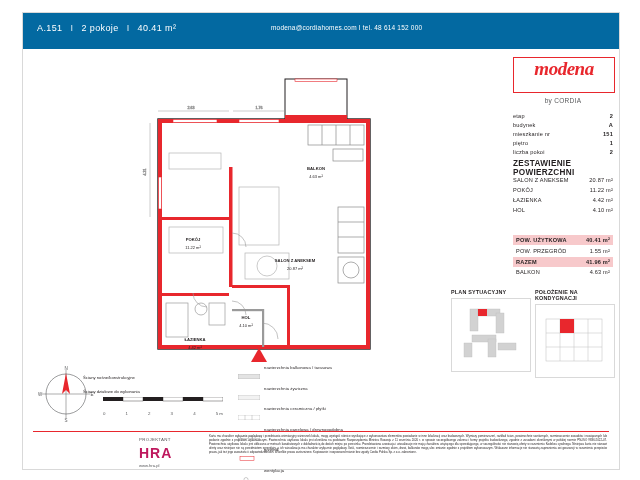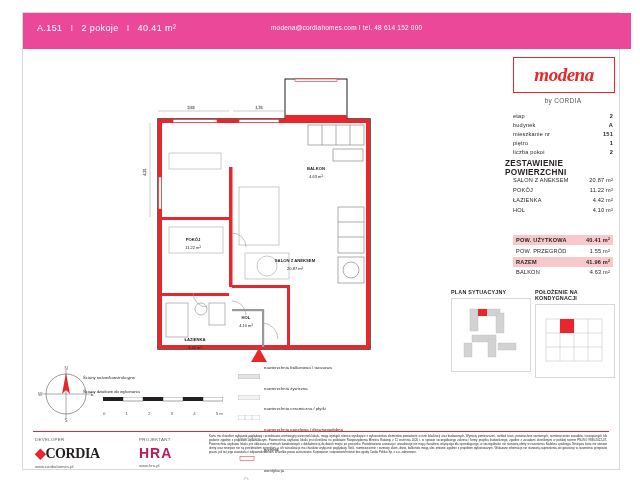--- a/index.html
+++ b/index.html
@@ -6,36 +6,36 @@
   body{
     width:640px;height:480px;overflow:hidden;
     background:#ffffff;
     font-family:"Liberation Sans", sans-serif;
     color:#231f20;
   }
   .page{position:relative;width:640px;height:480px;}
   .sheet{position:absolute;left:22px;top:12px;width:596px;height:456px;border:1px solid #d9d9d9;background:#fff;}
 
   
-  .hdr{position:absolute;left:0;top:0;width:596px;height:36px;background:#ec4899;padding-left:12px;}
+  .hdr{position:absolute;left:0;top:0;width:596px;height:36px;background:#0369a1;}
   .hdr-txt{position:absolute;left:14px;top:10px;color:#fff;font-size:9px;letter-spacing:.4px;}
   .hdr-txt .sep{display:inline-block;padding:0 8px;color:#fff;opacity:.85;}
   .hdr-mail{position:absolute;left:248px;top:11px;color:#fff;font-size:6.5px;letter-spacing:.2px;}
 
   
   .rpanel{position:absolute;left:418px;top:36px;width:178px;height:420px;}
-  .logo-box{position:absolute;left:72px;top:8px;width:100px;height:34px;border:1px solid #e8272d;display:flex;align-items:center;justify-content:center;}
+  .logo-box{position:absolute;left:72px;top:8px;width:100px;height:34px;border:1px solid #e8272d;display:flex;align-items:flex-start;justify-content:center;}
   .logo-txt{font-family:"Liberation Serif",serif;font-style:italic;font-weight:bold;font-size:19px;color:#e8272d;letter-spacing:-.5px;}
   .by-cordia{position:absolute;left:72px;top:48px;width:100px;text-align:center;font-size:6.5px;color:#58595b;letter-spacing:.3px;}
 
   .meta{position:absolute;left:72px;top:62px;width:100px;}
   .meta-row{display:flex;justify-content:space-between;font-size:5.6px;color:#231f20;padding:1.6px 0;letter-spacing:.2px;}
   .meta-row .v{font-weight:bold;}
 
-  .zest-title{position:absolute;left:64px;top:110px;width:100px;font-size:8.2px;font-weight:bold;letter-spacing:.3px;color:#231f20;}
+  .zest-title{position:absolute;left:72px;top:110px;width:100px;font-size:8.2px;font-weight:bold;letter-spacing:.3px;color:#231f20;}
   .areas{position:absolute;left:72px;top:126px;width:100px;}
   .area-row{display:flex;justify-content:space-between;font-size:5.6px;color:#231f20;padding:2px 0;letter-spacing:.2px;}
 
   .sumbox{position:absolute;left:72px;top:186px;width:100px;}
   .sum-row{display:flex;justify-content:space-between;font-size:5.6px;padding:2.2px 3px;letter-spacing:.2px;}
   .sum-row.hl{background:#f7c9cb;font-weight:bold;}
   .sum-row.hl2{background:#f7c9cb;font-weight:bold;border-top:1px solid #fff;}
   .sum-row.plain{background:#fff;}
 
   .minimaps{position:absolute;left:10px;top:240px;width:168px;}
@@ -391,25 +391,20 @@
             </svg>
           </div>
         </div>
       </div>
     </div>
 
   </div>
 
   <div class="footer">
     <div class="fdiv"></div>
-    <div class="dev">
-      <div class="dev-lbl">DEVELOPER</div>
-      <div class="cordia-f"><span class="c">◆</span><span>CORDIA</span></div>
-      <div class="dev-url">www.cordiahomes.pl</div>
-    </div>
     <div class="proj">
       <div class="dev-lbl">PROJEKTANT</div>
       <div class="hra">HRA</div>
       <div class="dev-url">www.hra.pl</div>
     </div>
     <div class="disc">Karta ma charakter wyłącznie poglądowy i przedstawia orientacyjny wizerunek lokalu, mogą wystąpić różnice wynikające z wykonawstwa elementów powiadanie w inne lokalizacji oraz budowanych. Wymiary pomieszczeń, rozkład ścian, powierzchnie sanitarnych, rozmieszczenie zawodów i nawiązanych lub podanie zgodnie z projektem wykonawczym. Powierzchnia użytkowa lokalu jest określona na podstawie Rozporządzenia Ministra Rozwoju z 11 września 2020 r. w sprawie szczegółowego zakresu i formy projektu budowlanego, zgodnie z zasadami określonymi w polskiej normie PN-ISO 9836:2022-07. Powierzchnia użytkowa lokalu jest obliczana w metrach kwadratowych z dokładnością do dwóch miejsc po przecinku. Przedstawiona aranżacja i wizualizacje nie mają charakteru wiążącego dla sprzedającego, w szczególności nie stanowią oferty w rozumieniu Kodeksu cywilnego. Niniejsza karta nie stanowi oferty oraz niniejsze nie są przedmiotem sprzedaży, a ich wizualizacja ma charakter wyłącznie poglądowy. Ilość, rozmieszczenie i rozmiary okien, drzwi, balkonów mogą ulec zmianie zgodnie z projektem wykonawczym. Wskazane informacje nie stanowią zapewnienia ani gwarancji w rozumieniu przepisów prawa, jak też jego zawartości i odpowiedzialności. Wszelkie prawa zastrzeżone. Kopiowanie i rozpowszechnianie bez zgody Cordia Polska Sp. z o.o. zabronione.</div>
   </div>
 
  </div>
 </div>

